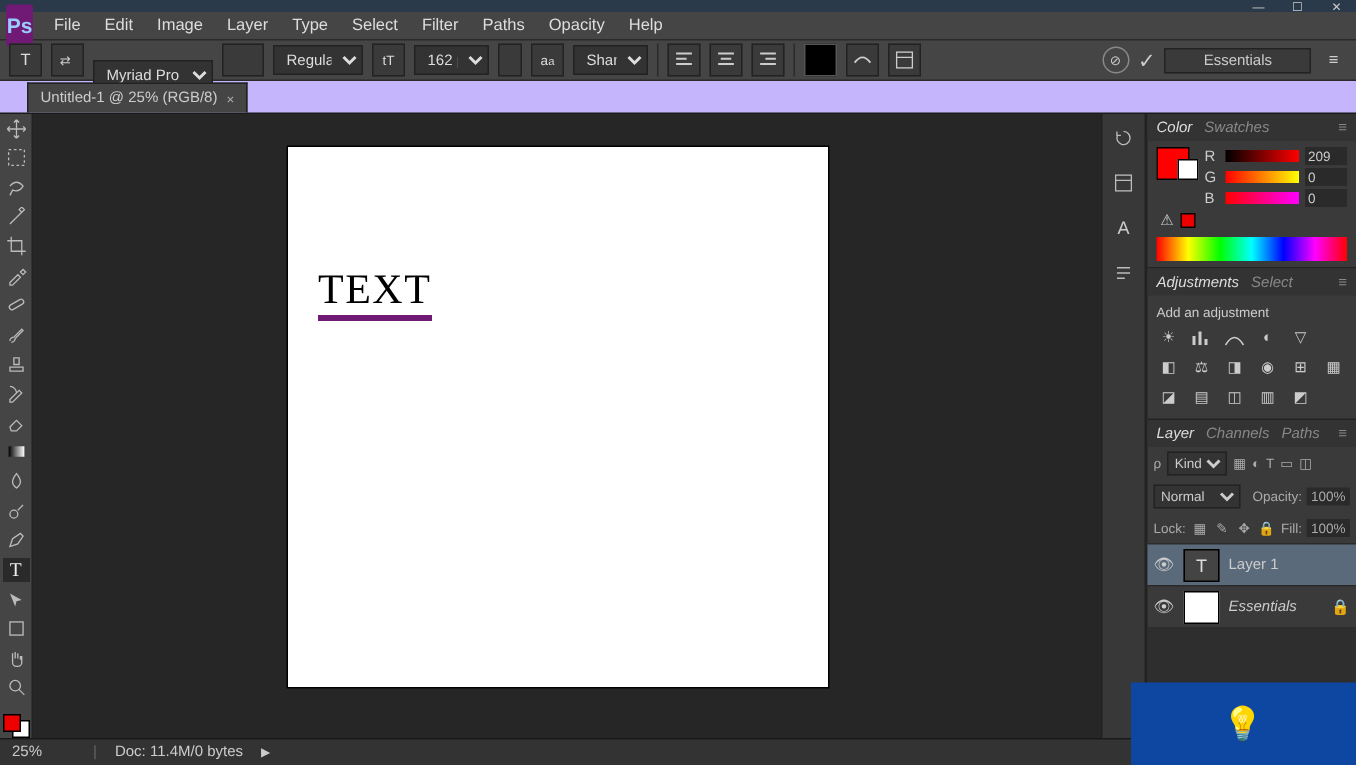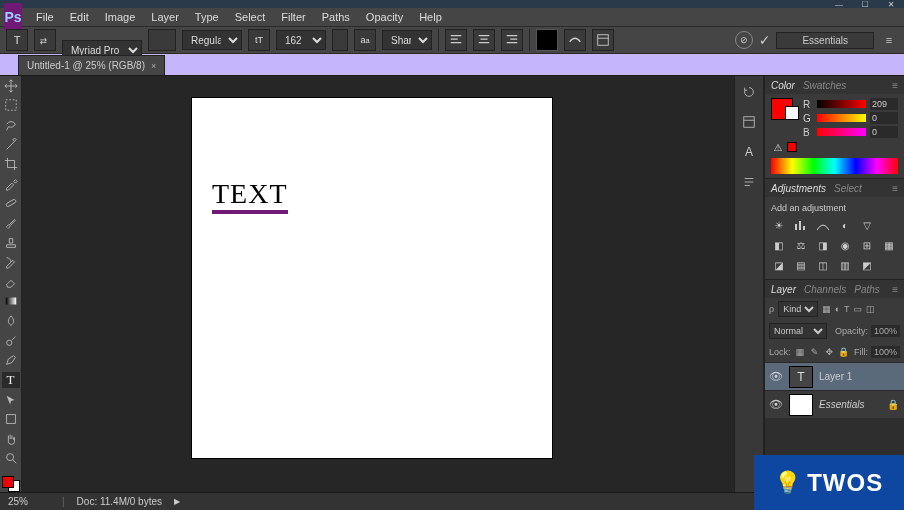--- a/index.html
+++ b/index.html
@@ -482,14 +482,13 @@
 <div class="statusbar">
   <span class="zoom">25%</span>
   <span class="sbsep">|</span>
   <span>Doc: 11.4M/0 bytes</span>
   <span style="font-size:8px;">▶</span>
   <div class="spacer"></div>
 </div>
 
 <div class="watermark">
   <span class="bulb">💡</span>
-  <span>TWOS</span>
 </div>
 
 </body></html>

